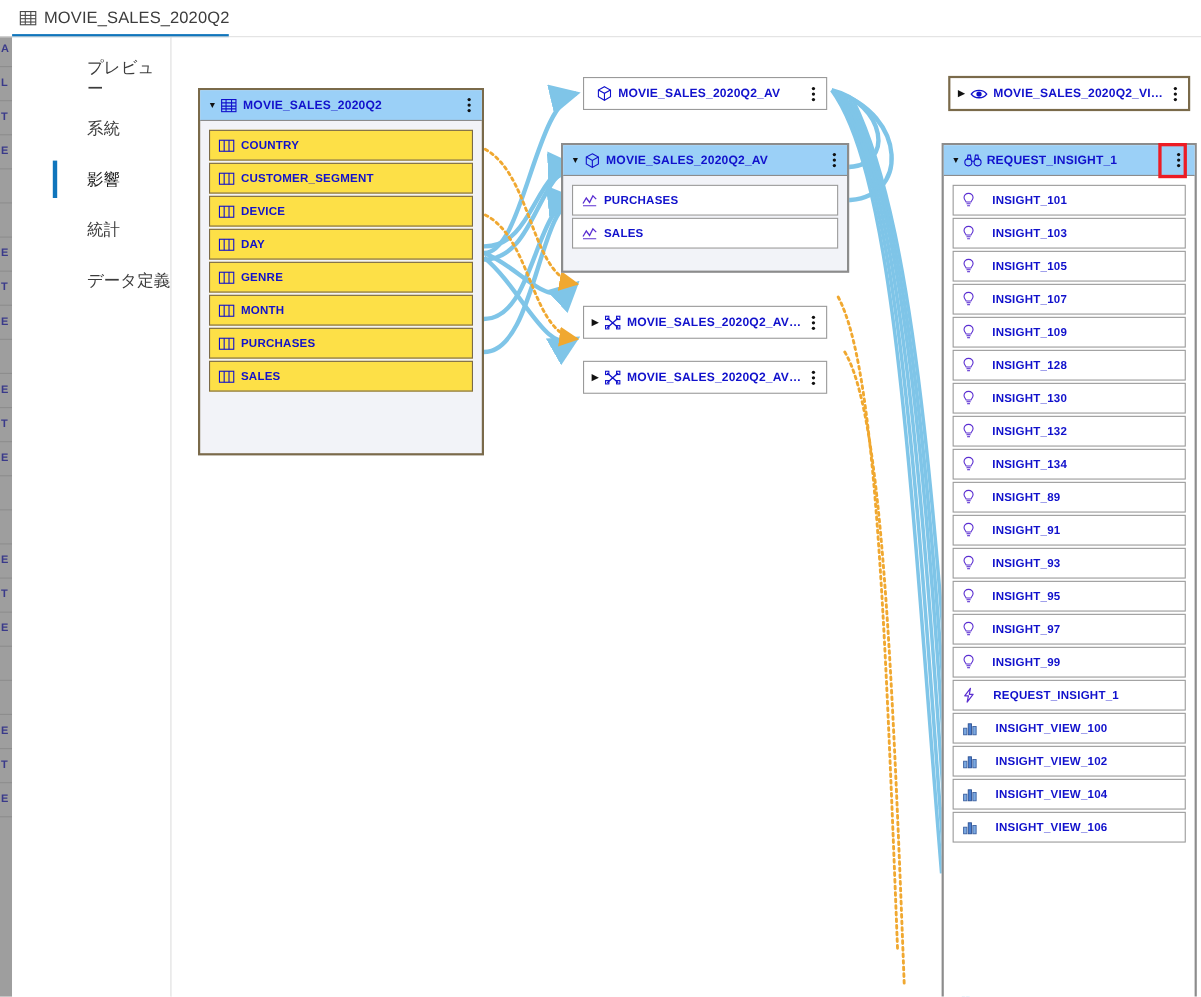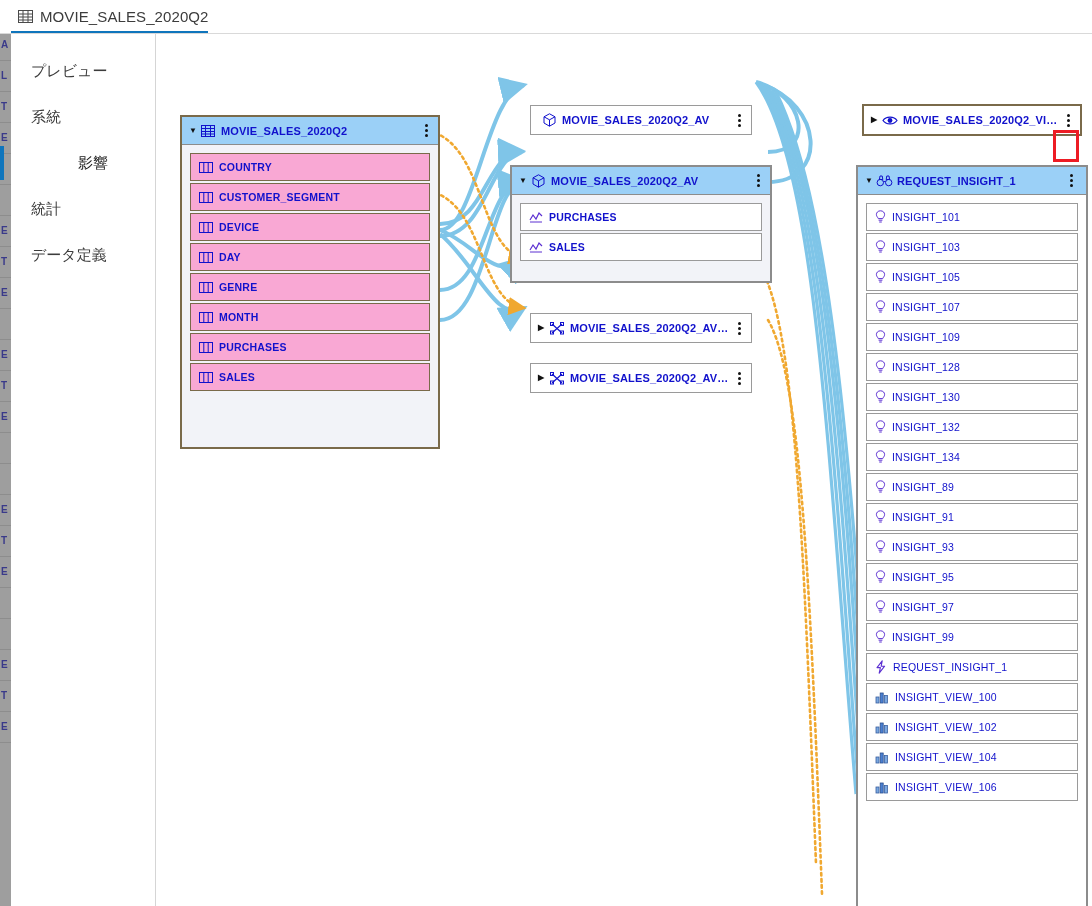--- a/index.html
+++ b/index.html
@@ -21,64 +21,64 @@
   .tab{position:absolute;left:18px;top:4px;height:25px;display:flex;align-items:center;gap:7px;
        font-size:15px;color:#3c3c3c;}
   .tab .tabtext{letter-spacing:.1px;}
   .tab-underline{position:absolute;left:11px;top:31px;width:197px;height:3px;background:#0f75bc;}
   .tabbar-baseline{position:absolute;left:0;top:33px;width:1092px;height:1px;background:#d9d9d9;}
 
   
   .sidebar{position:absolute;left:11px;top:34px;width:144px;height:872px;background:#ffffff;
            border-right:1px solid #d5d5d5;}
   .side-item{position:relative;height:46px;display:flex;align-items:center;padding-left:20px;
-             font-size:15px;color:#3c3c3c;cursor:pointer;}
+             font-size:15px;color:#3c3c3c;cursor:pointer;margin-left:48px;}
   .side-item.first{margin-top:14px;}
-  .side-item.active{font-weight:normal;color:#1a1a1a;justify-content:center;}
+  .side-item.active{font-weight:normal;color:#1a1a1a;}
   .side-item.active::before{content:"";position:absolute;left:-11px;top:6px;width:4px;height:34px;background:#0f75bc;}
 
   
   .canvas{position:absolute;left:156px;top:34px;width:936px;height:872px;background:#ffffff;overflow:hidden;}
   .edges{position:absolute;left:0;top:0;width:936px;height:872px;pointer-events:none;}
 
   
-  .node{position:absolute;box-sizing:border-box;margin-top:35px;}
+  .node{position:absolute;box-sizing:border-box;}
   .node-hdr{box-sizing:border-box;display:flex;align-items:center;height:28px;padding:0 4px 0 7px;
             font-size:11px;font-weight:bold;color:#1111cc;letter-spacing:.15px;white-space:nowrap;}
   .node-hdr .caret{width:11px;flex:0 0 11px;color:#111;font-size:8px;line-height:1;}
   .node-hdr .ic{width:16px;flex:0 0 16px;display:flex;align-items:center;justify-content:center;margin-right:5px;}
   .node-hdr .lbl{flex:1 1 auto;overflow:hidden;text-overflow:ellipsis;}
   .kebab{width:16px;flex:0 0 16px;display:flex;flex-direction:column;align-items:center;
          justify-content:center;gap:2px;cursor:pointer;}
   .kebab i{width:3px;height:3px;background:#111;border-radius:50%;display:block;}
 
   
   .node-collapsed{background:#ffffff;border:1px solid #9a9a9a;}
   .node-view{background:#ffffff;border:2px solid #7a6a4a;}
 
   
   .hdr-selected{background:#9bd0f7;border-bottom:1px solid #8c8c8c;}
 
   
   .node-table{background:#f2f3f8;border:2px solid #7a6a4a;}
   .cols{padding:8px;display:flex;flex-direction:column;gap:2px;}
   .col-row{box-sizing:border-box;height:28px;display:flex;align-items:center;padding-left:8px;gap:6px;
-           background:#f9a8d4;border:1px solid #7a6a4a;font-size:10.5px;font-weight:bold;color:#1111cc;letter-spacing:.2px;}
+           background:#fde047;border:1px solid #7a6a4a;font-size:10.5px;font-weight:bold;color:#1111cc;letter-spacing:.2px;}
 
   
   .node-av{background:#f2f3f8;border:2px solid #8c8c8c;}
   .av-cols{padding:8px;display:flex;flex-direction:column;gap:2px;}
   .av-row{box-sizing:border-box;height:28px;display:flex;align-items:center;padding-left:8px;gap:6px;
           background:#ffffff;border:1px solid #9a9a9a;font-size:10.5px;font-weight:bold;color:#1111cc;letter-spacing:.2px;}
 
   
   .node-ins{background:#ffffff;border:2px solid #8c8c8c;}
   .ins-cols{padding:8px 8px 0 8px;display:flex;flex-direction:column;gap:2px;}
-  .ins-row{box-sizing:border-box;height:28px;display:flex;align-items:center;padding-left:8px;gap:6px;
-           background:#ffffff;border:1px solid #9a9a9a;font-size:10.5px;font-weight:normal;color:#1111cc;letter-spacing:.2px;}
+  .ins-row{box-sizing:border-box;height:28px;display:flex;align-items:center;padding-left:8px;gap:16px;
+           background:#ffffff;border:1px solid #9a9a9a;font-size:10.5px;font-weight:bold;color:#1111cc;letter-spacing:.2px;}
 
   .red-box{position:absolute;box-sizing:border-box;border:3px solid #ed1c24;background:transparent;}
 
   svg{display:block;overflow:visible;}
 </style>
 </head>
 <body>
 
 <div id="app">
 

